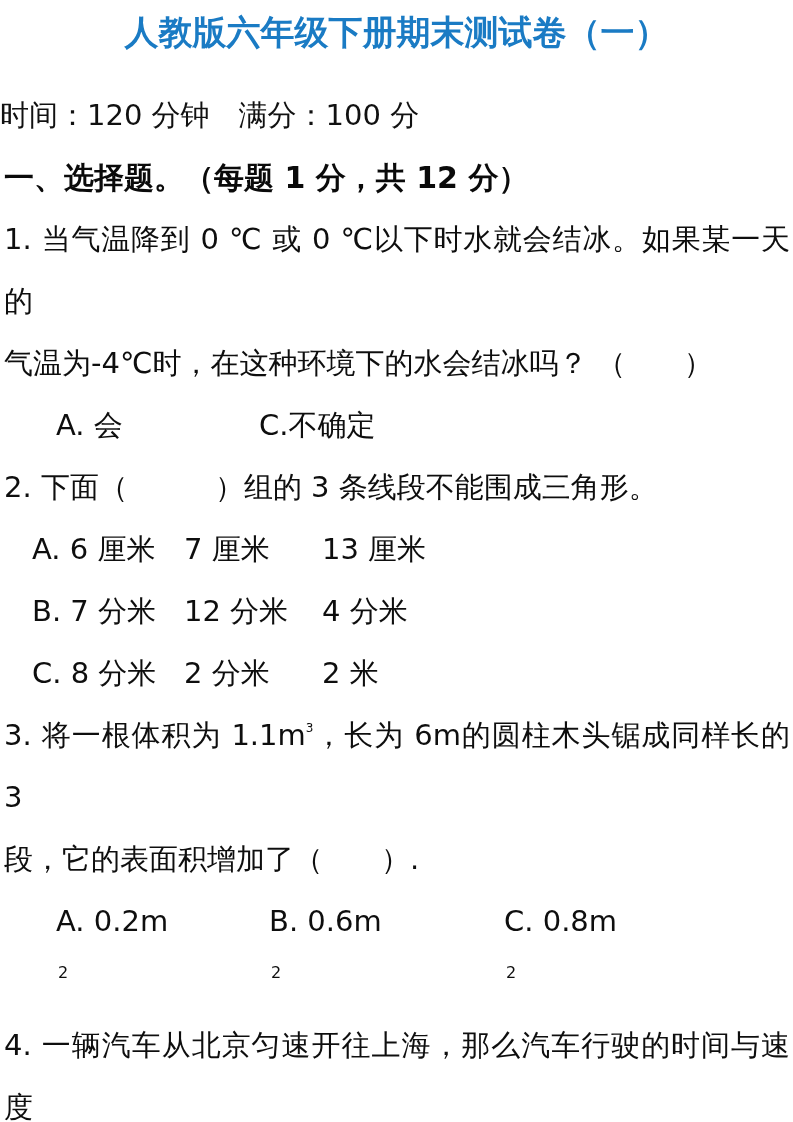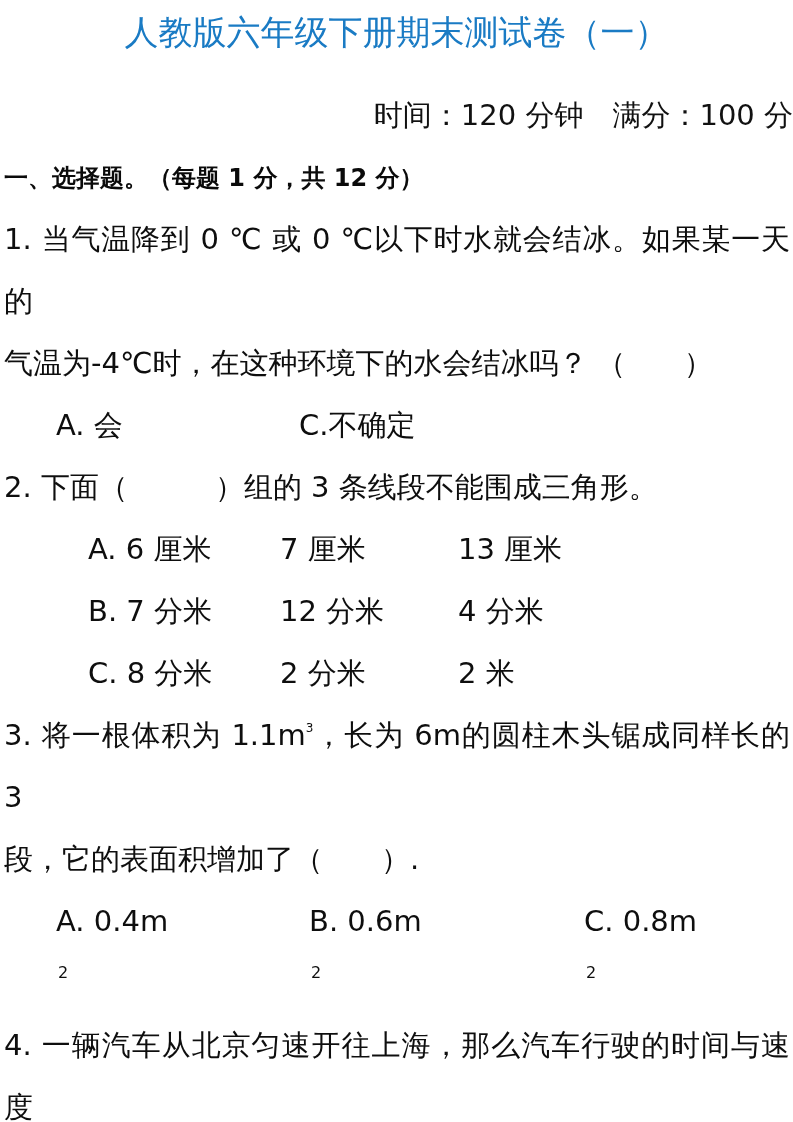--- a/index.html
+++ b/index.html
@@ -10,57 +10,56 @@
     background: #ffffff;
     overflow: hidden;
     font-family: "DejaVu Sans", "Liberation Sans", sans-serif;
     color: #0e0e0e;
     box-sizing: border-box;
   }
   .title {
     padding-top: 10px;
     font-size: 34px;
     line-height: 44px;
-    font-weight: normal;
+    font-weight: bold;
     text-align: center;
     color: #1a7bc4;
   }
   .subtitle {
     margin-top: 39px;
     font-size: 29px;
     line-height: 44px;
-    text-align: right;
+    text-align: left;
     color: #111111;
   }
   .heading {
     margin-top: 19px;
     padding-left: 4px;
-    font-size: 24px;
+    font-size: 30px;
     line-height: 44px;
     font-weight: bold;
     color: #0a0a0a;
   }
   .body-block { margin-top: 8px; }
   .line {
     font-size: 29px;
     line-height: 62px;
     padding: 0 3px 0 4px;
     white-space: pre-wrap;
   }
   .just {
     text-align: justify;
     text-align-last: justify;
   }
   .opts {
     display: flex;
     padding-left: 56px;
-    gap: 40px;
   }
   .opts span { display: block; white-space: pre-wrap; }
-  .q2row { padding-left: 88px; }
+  .q2row { padding-left: 32px; }
   .opts-q1 .c0 { width: 203px; }
   .opts-q1 .c1 { width: 228px; }
   .opts-q3 .c0 { width: 213px; }
   .opts-q3 .c1 { width: 235px; }
   .q2row .c0 { width: 152px; }
   .q2row .c1 { width: 138px; }
   sup.small3 {
     font-size: 12px;
     line-height: 0;
     vertical-align: super;
@@ -114,21 +113,21 @@
         <span class="c0">C. 8 分米</span>
         <span class="c1">2 分米</span>
         <span class="c2">2 米</span>
       </div>
     </div>
 
     <div>
       <div class="line just"><span>3. 将一根体积为 1.1m</span><sup class="small3">3</sup><span>，长为 6m的圆柱木头锯成同样长的 3</span></div>
       <div class="line">段，它的表面积增加了（　　）.</div>
       <div class="line opts opts-q3">
-        <span class="c0"><span>A. 0.4m</span><sup class="sq">2</sup></span>
+        <span class="c0"><span>A. 0.2m</span><sup class="sq">2</sup></span>
         <span class="c1"><span>B. 0.6m</span><sup class="sq">2</sup></span>
         <span class="c2"><span>C. 0.8m</span><sup class="sq">2</sup></span>
       </div>
     </div>
 
     <div>
       <div class="line just">4. 一辆汽车从北京匀速开往上海，那么汽车行驶的时间与速度</div>
 
     </div>
 

